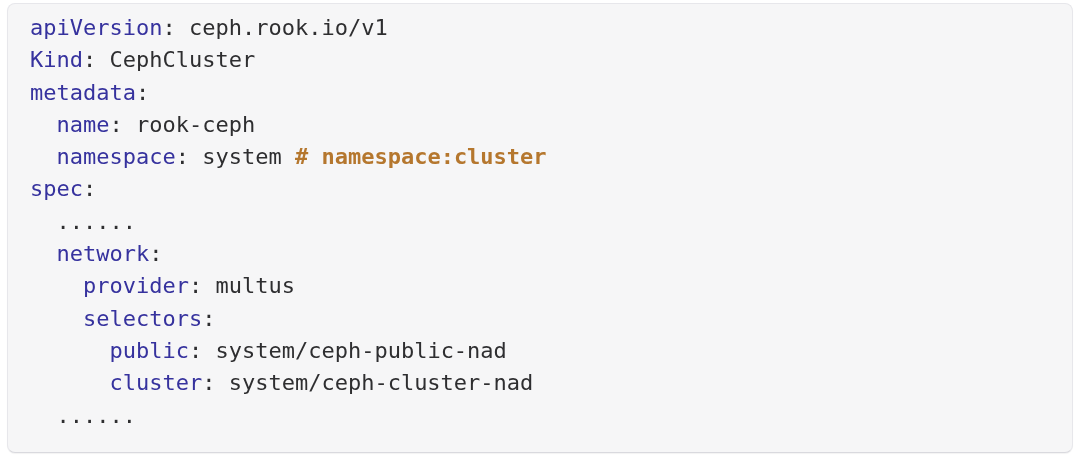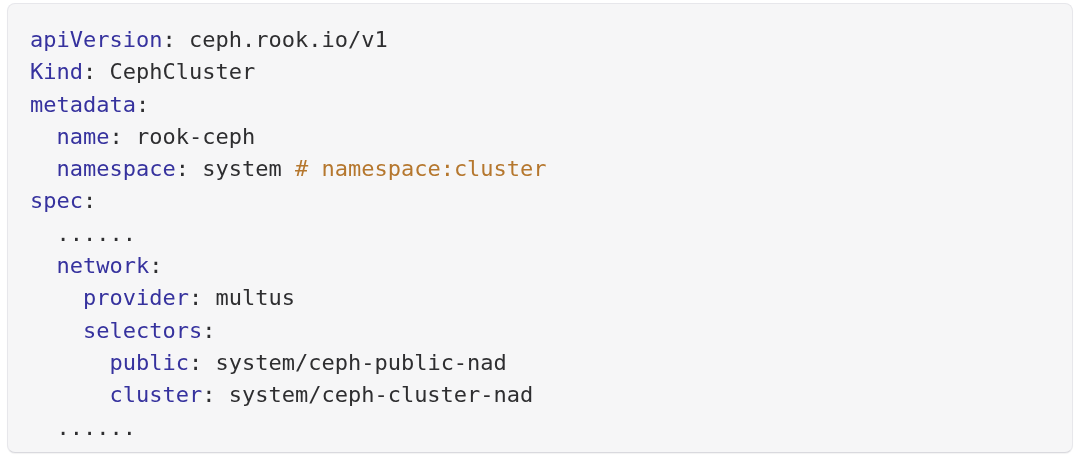--- a/index.html
+++ b/index.html
@@ -21,35 +21,35 @@
   }
   .code-card{
     margin:0;
     width:100%;height:100%;
     box-sizing:border-box;
     background:var(--code-bg);
     border:1px solid var(--border);
     border-bottom-color:var(--border-b);
     border-radius:8px;
     box-shadow:0 1px 1px rgba(0,0,0,0.05);
-    padding:20px 22px;
+    padding:8px 22px;
     overflow:hidden;
   }
   .code{
     display:block;
     font-family:"DejaVu Sans Mono","Liberation Mono",monospace;
     font-size:22px;
     line-height:32.3px;
     letter-spacing:0;
     color:var(--plain);
     white-space:pre;
   }
   .code-line{display:block;}
   .seg-key{color:var(--key);}
   .seg-plain{color:var(--plain);}
-  .seg-comment{color:var(--comment);}
+  .seg-comment{color:var(--comment);font-weight:bold;}
 </style>
 </head>
 <body>
 
 <div class="page">
   <pre class="code-card"><code class="code" id="code"><span class="code-line"><span class="seg-key">apiVersion</span><span class="seg-plain">: ceph.rook.io/v1</span></span><span class="code-line"><span class="seg-key">Kind</span><span class="seg-plain">: CephCluster</span></span><span class="code-line"><span class="seg-key">metadata</span><span class="seg-plain">:</span></span><span class="code-line"><span class="seg-plain">  </span><span class="seg-key">name</span><span class="seg-plain">: rook-ceph</span></span><span class="code-line"><span class="seg-plain">  </span><span class="seg-key">namespace</span><span class="seg-plain">: system </span><span class="seg-comment"># namespace:cluster</span></span><span class="code-line"><span class="seg-key">spec</span><span class="seg-plain">:</span></span><span class="code-line"><span class="seg-plain">  ......</span></span><span class="code-line"><span class="seg-plain">  </span><span class="seg-key">network</span><span class="seg-plain">:</span></span><span class="code-line"><span class="seg-plain">    </span><span class="seg-key">provider</span><span class="seg-plain">: multus</span></span><span class="code-line"><span class="seg-plain">    </span><span class="seg-key">selectors</span><span class="seg-plain">:</span></span><span class="code-line"><span class="seg-plain">      </span><span class="seg-key">public</span><span class="seg-plain">: system/ceph-public-nad</span></span><span class="code-line"><span class="seg-plain">      </span><span class="seg-key">cluster</span><span class="seg-plain">: system/ceph-cluster-nad</span></span><span class="code-line"><span class="seg-plain">  ......</span></span></code></pre>
 </div>
 
 </body></html>

